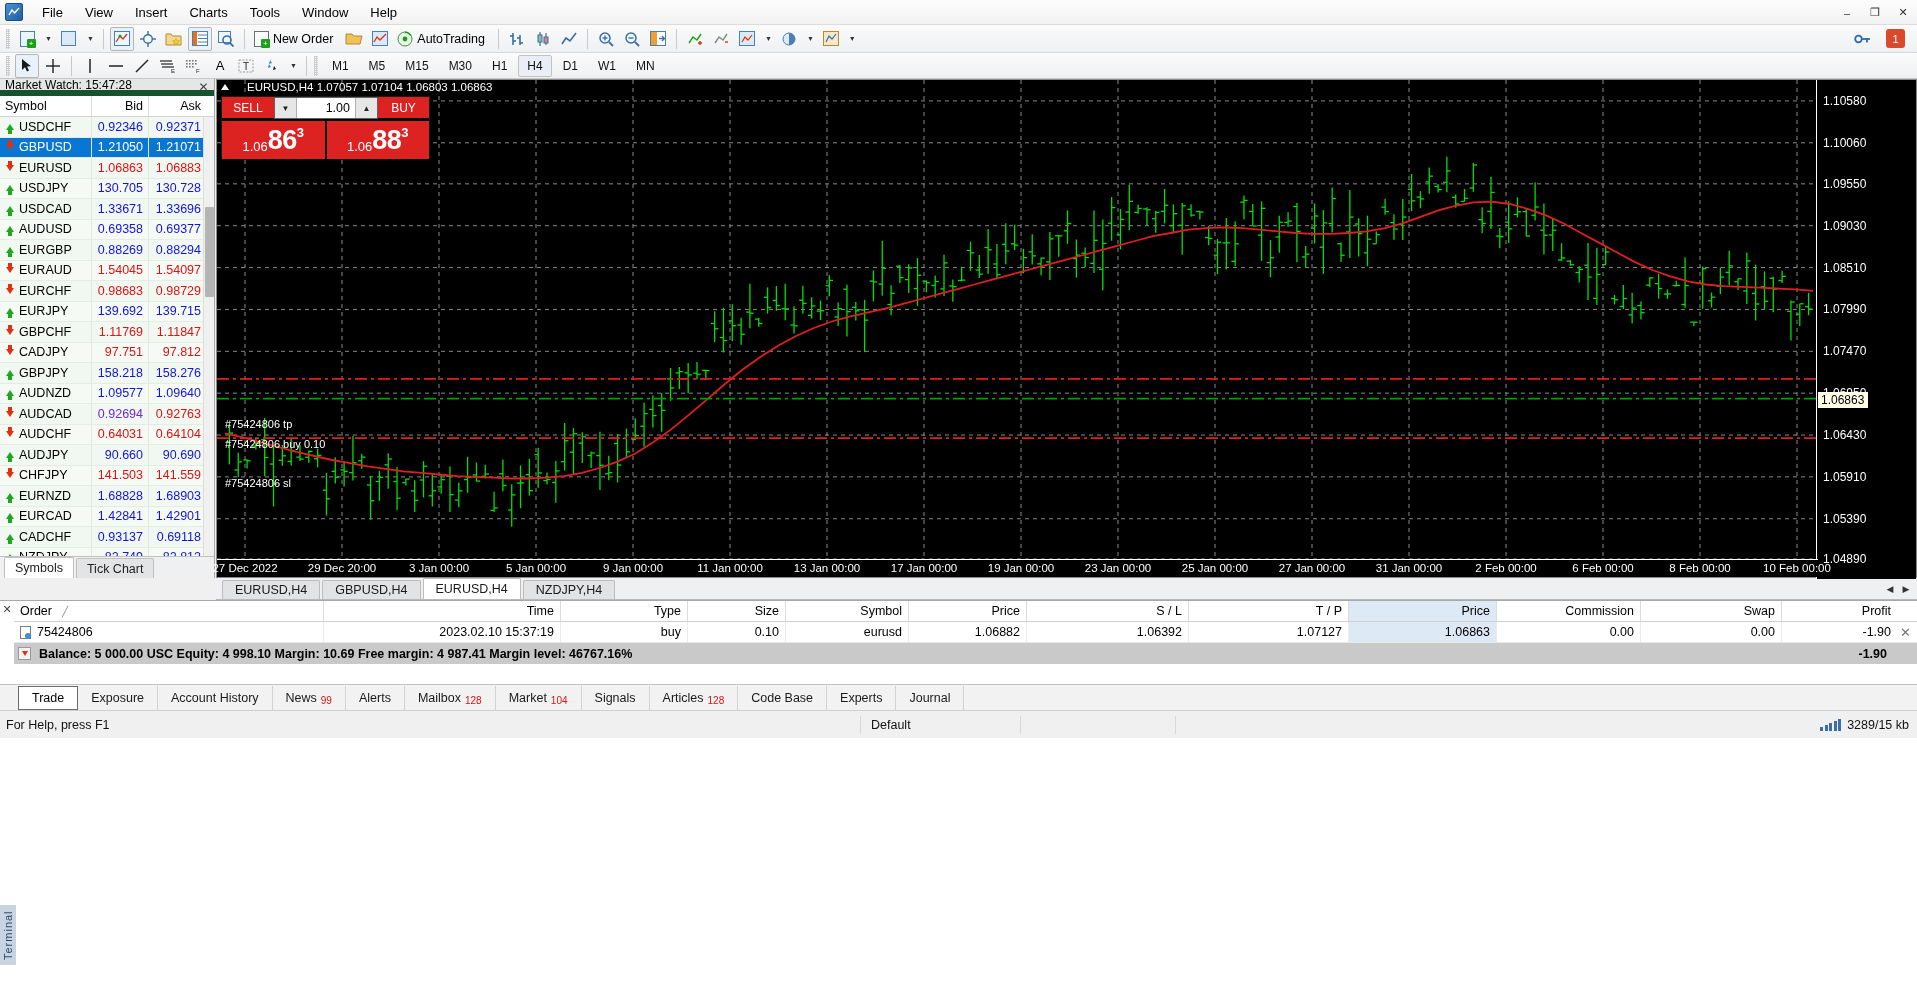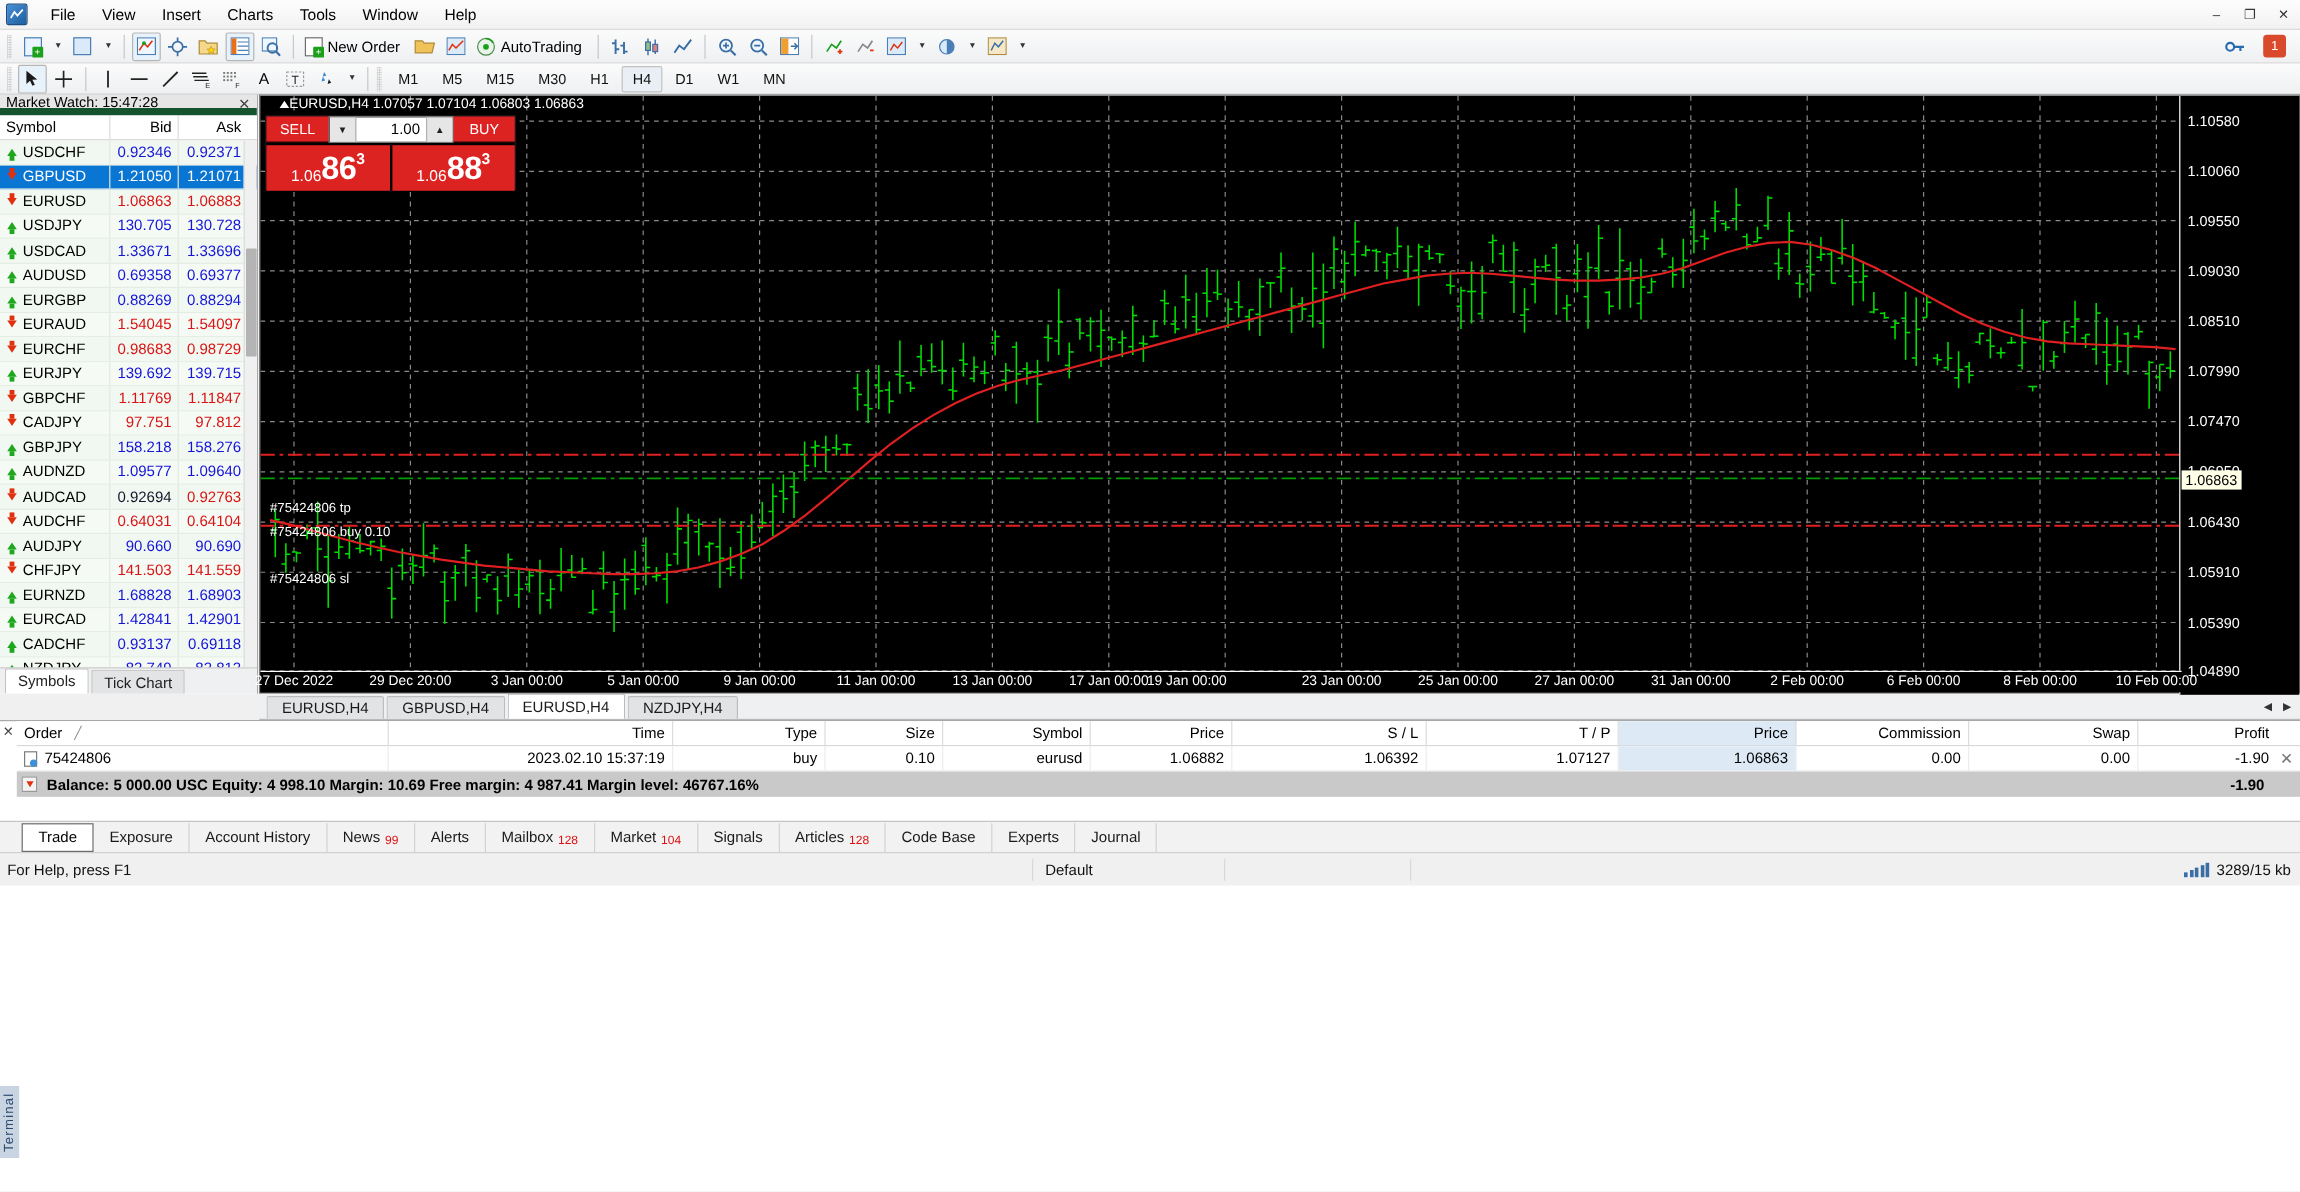--- a/index.html
+++ b/index.html
@@ -136,21 +136,21 @@
   }
   .mw-tab.active { background: #fff; height: 21px; font-weight: normal; }
 
   
   .chart-wrap {
     position: absolute; top: 79px; left: 216px; width: 1701px; height: 499px;
     background: #000; border: 1px solid #8a8a8a;
   }
   .chart-hdr {
     position: absolute; top: 0; left: 0; height: 14px; display: flex; align-items: center;
-    gap: 0; padding-left: 16px; color: #fff; font-size: 11.5px; z-index: 6;
+    gap: 18px; padding-left: 4px; color: #fff; font-size: 11.5px; z-index: 6;
   }
   .chart-hdr .tri { width:0;height:0;border-left:4px solid transparent;border-right:4px solid transparent;
     border-bottom:6px solid #fff; }
   .chart-canvas { position: absolute; inset: 0; }
   .price-axis {
     position: absolute; top: 0; right: 0; width: 100px; height: 499px;
     border-left: 1px solid #fff; background: #000; z-index: 4;
   }
   .price-lbl { position: absolute; left: 6px; color: #fff; font-size: 12px; transform: translateY(-50%); }
   .price-cur {
@@ -741,21 +741,21 @@
           <div class="bid" style="color: rgb(20, 20, 216);">1.09577</div>
           <div class="ask" style="color: rgb(20, 20, 216);">1.09640</div>
         </div>
         <div class="mw-row">
           <div class="sym">
             <span class="arrow-wrap">
               <span class="dn-arrow"></span>
             </span>
             <span>AUDCAD</span>
           </div>
-          <div class="bid" style="color: #0f172a; text-align: right;">0.92694</div>
+          <div class="bid" style="color: #6d28d9; text-align: right;">0.92694</div>
           <div class="ask" style="color: rgb(216, 20, 20);">0.92763</div>
         </div>
         <div class="mw-row alt">
           <div class="sym">
             <span class="arrow-wrap">
               <span class="dn-arrow"></span>
             </span>
             <span>AUDCHF</span>
           </div>
           <div class="bid" style="color: rgb(216, 20, 20);">0.64031</div>
@@ -1461,21 +1461,21 @@
 
     <div class="time-axis" id="time-axis">
         <div class="time-lbl" style="left: 28px;">27 Dec 2022</div>
         <div class="time-lbl" style="left: 125px;">29 Dec 20:00</div>
         <div class="time-lbl" style="left: 222px;">3 Jan 00:00</div>
         <div class="time-lbl" style="left: 319px;">5 Jan 00:00</div>
         <div class="time-lbl" style="left: 416px;">9 Jan 00:00</div>
         <div class="time-lbl" style="left: 513px;">11 Jan 00:00</div>
         <div class="time-lbl" style="left: 610px;">13 Jan 00:00</div>
         <div class="time-lbl" style="left: 707px;">17 Jan 00:00</div>
-        <div class="time-lbl" style="left: 772px;">19 Jan 00:00</div>
+        <div class="time-lbl" style="left: 804px;">19 Jan 00:00</div>
         <div class="time-lbl" style="left: 901px;">23 Jan 00:00</div>
         <div class="time-lbl" style="left: 998px;">25 Jan 00:00</div>
         <div class="time-lbl" style="left: 1095px;">27 Jan 00:00</div>
         <div class="time-lbl" style="left: 1192px;">31 Jan 00:00</div>
         <div class="time-lbl" style="left: 1289px;">2 Feb 00:00</div>
         <div class="time-lbl" style="left: 1386px;">6 Feb 00:00</div>
         <div class="time-lbl" style="left: 1483px;">8 Feb 00:00</div>
         <div class="time-lbl" style="left: 1580px;">10 Feb 00:00</div>
       </div>
   </div>

